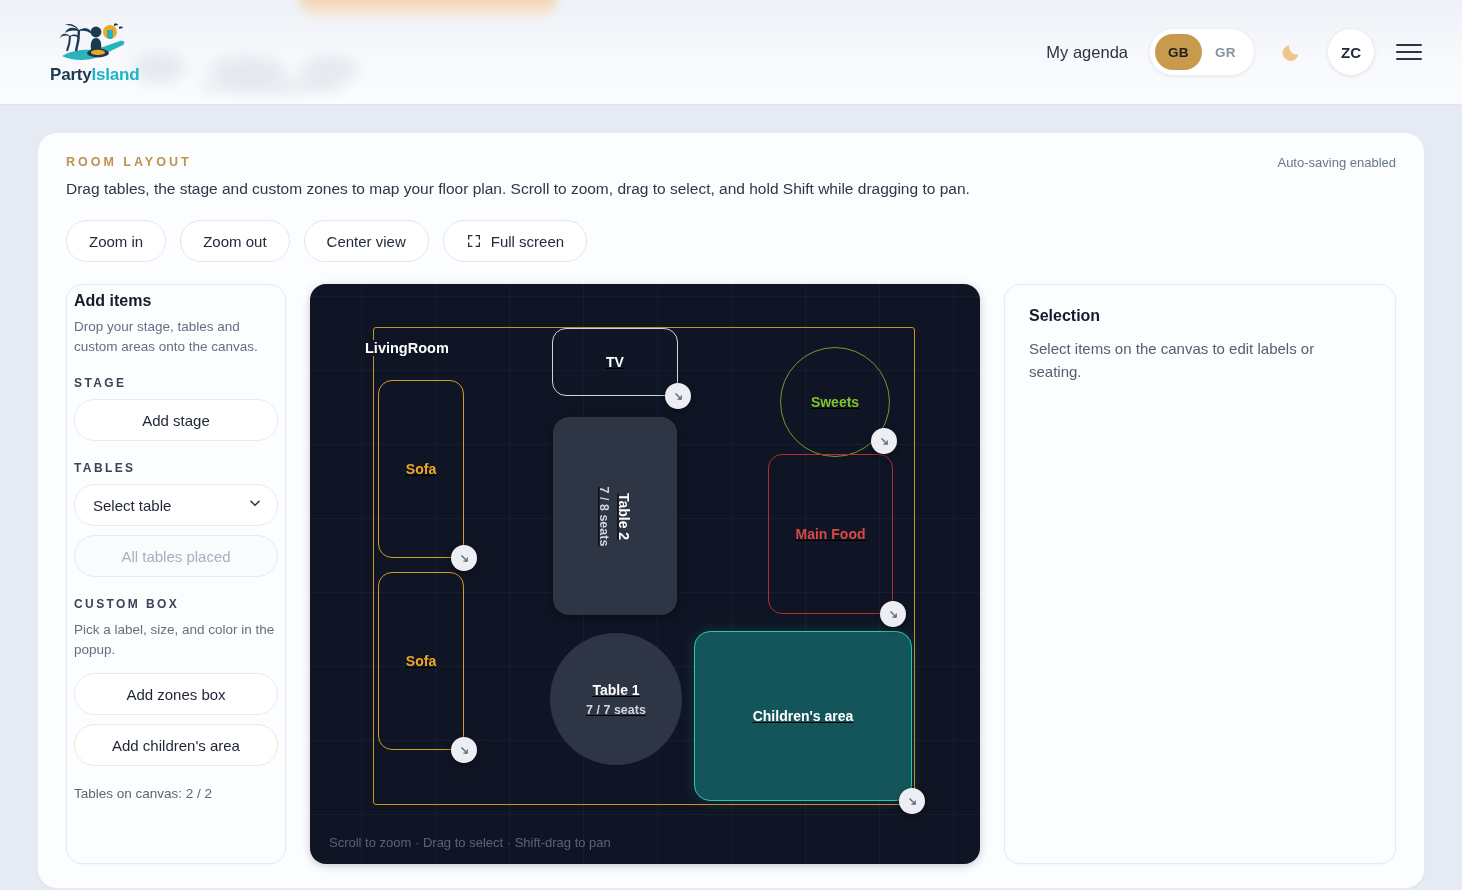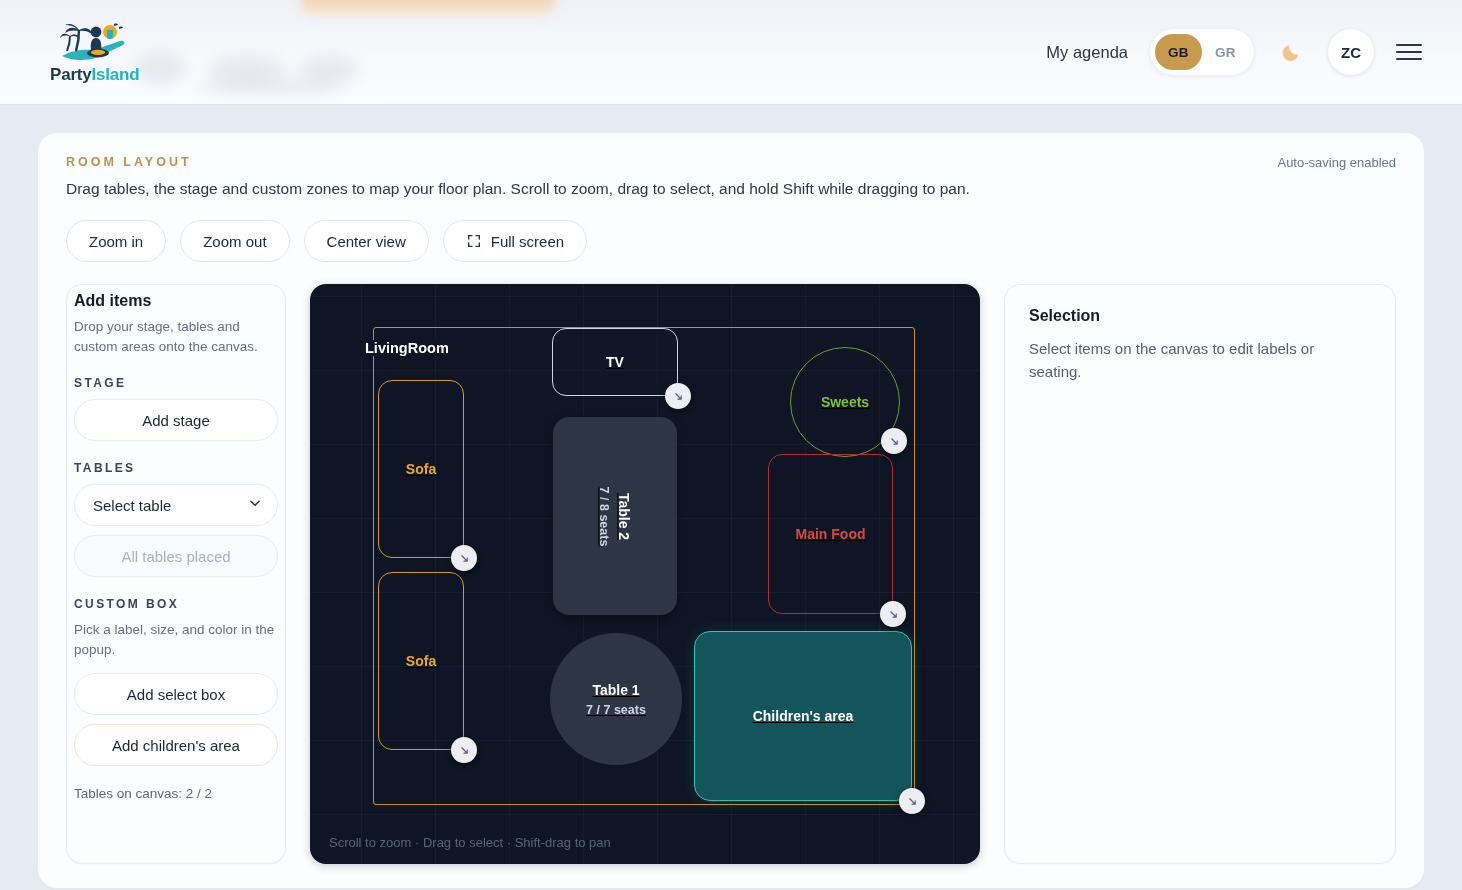--- a/index.html
+++ b/index.html
@@ -253,21 +253,21 @@
   .tv-box .node-label { color: #ffffff; }
 
   #n-t2 { left: 243px; top: 133px; width: 124px; height: 198px; }
   .t2-box {
     background: #2e3545; border-radius: 16px;
     box-shadow: 0 3px 10px rgba(0,0,0,.35);
   }
   .rot { transform: rotate(90deg); display: flex; flex-direction: column; align-items: center; }
   .t2-box .node-label { color: #fff; }
 
-  #n-sweets { left: 480px; top: 63px; width: 110px; height: 110px; }
+  #n-sweets { left: 470px; top: 63px; width: 110px; height: 110px; }
   .sweets-box {
     border: 1.3px solid #6f9c2c; border-radius: 50%; background: transparent;
   }
   .sweets-box .node-label { color: #7fc42a; }
 
   #n-food { left: 458px; top: 170px; width: 125px; height: 160px; }
   .food-box { border: 1.3px solid #b0302d; background: transparent; }
   .food-box .node-label { color: #d74a44; }
 
   #n-t1 { left: 240px; top: 349px; width: 132px; height: 132px; }
@@ -385,21 +385,21 @@
                 <path d="M5 9l7 7 7-7" fill="none" stroke="#2a3342" stroke-width="2.6" stroke-linecap="round" stroke-linejoin="round"></path>
               </svg>
           </span>
         </div>
         <div class="gap8"></div>
         <button class="wide-btn disabled">All tables placed</button>
 
         <div class="group-label">CUSTOM BOX</div>
         <div class="panel-sub" style="margin-top:0">Pick a label, size, and color in the popup.</div>
         <div style="height:14px"></div>
-        <button class="wide-btn">Add select box</button>
+        <button class="wide-btn">Add zones box</button>
         <div class="gap8"></div>
         <button class="wide-btn warm">Add children's area</button>
 
         <div class="count-note">Tables on canvas: 2 / 2</div>
       </div>
 
       <div class="canvas-wrap">
         <div class="grid"></div>
 
         <div class="room"></div>

